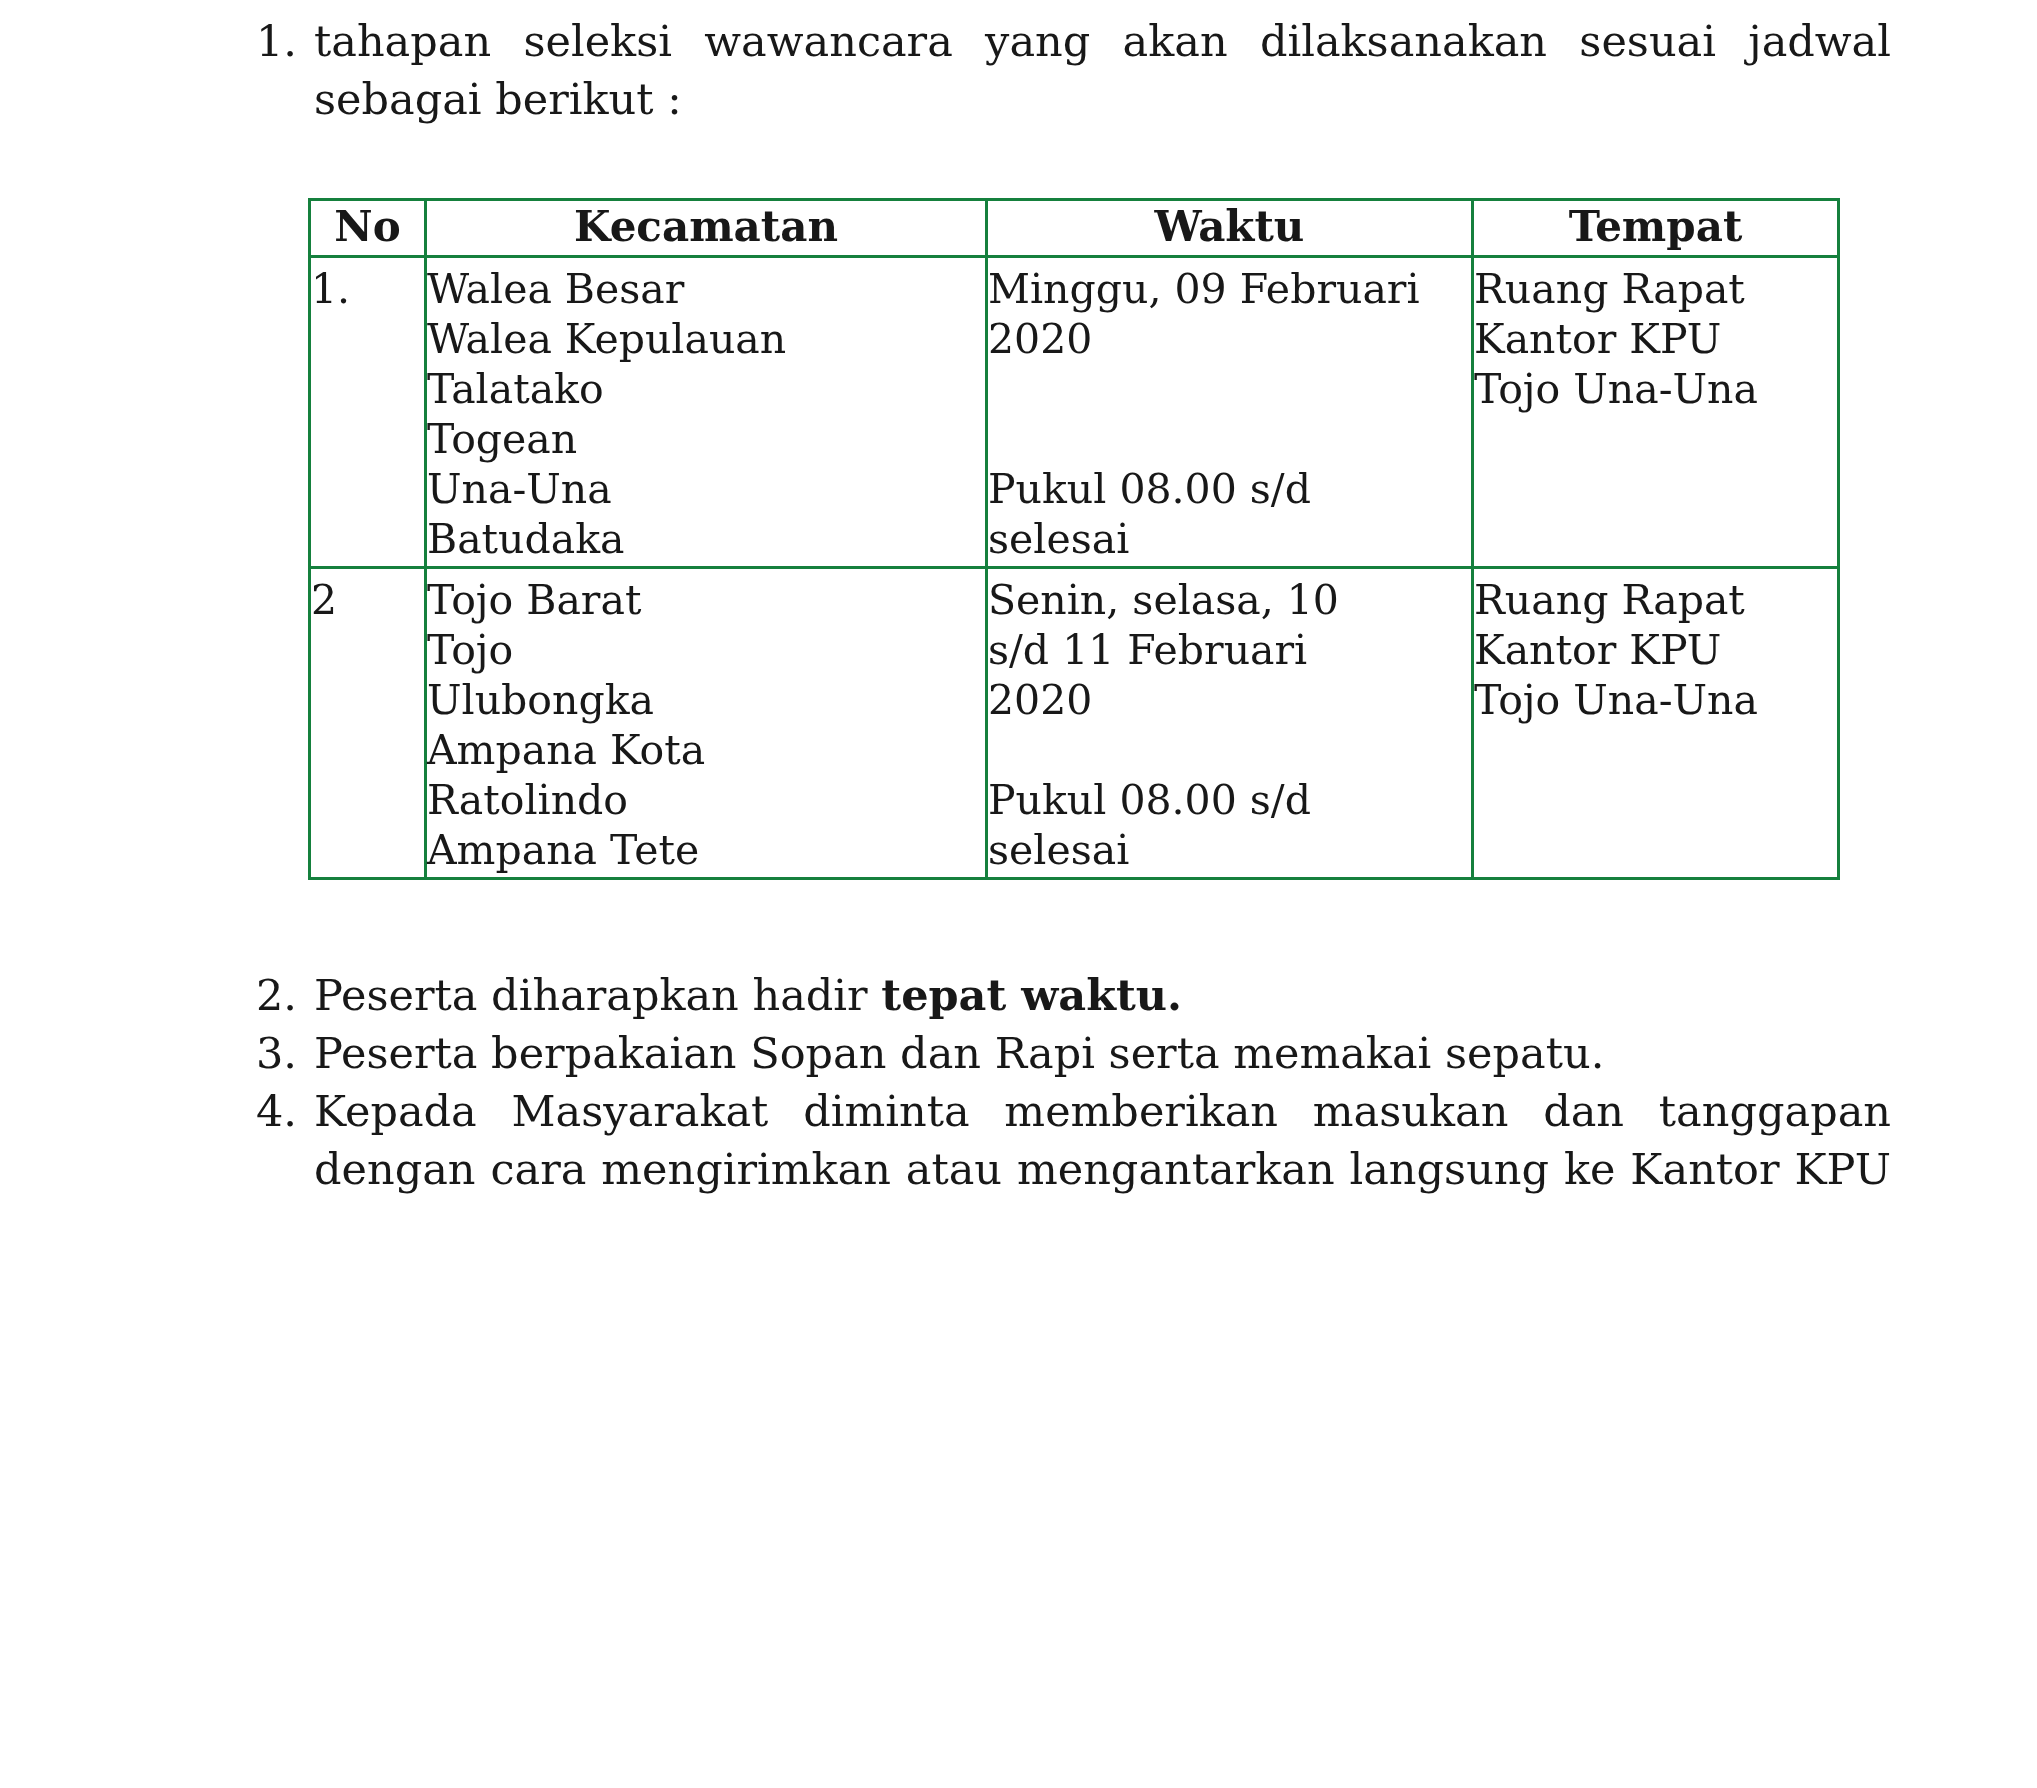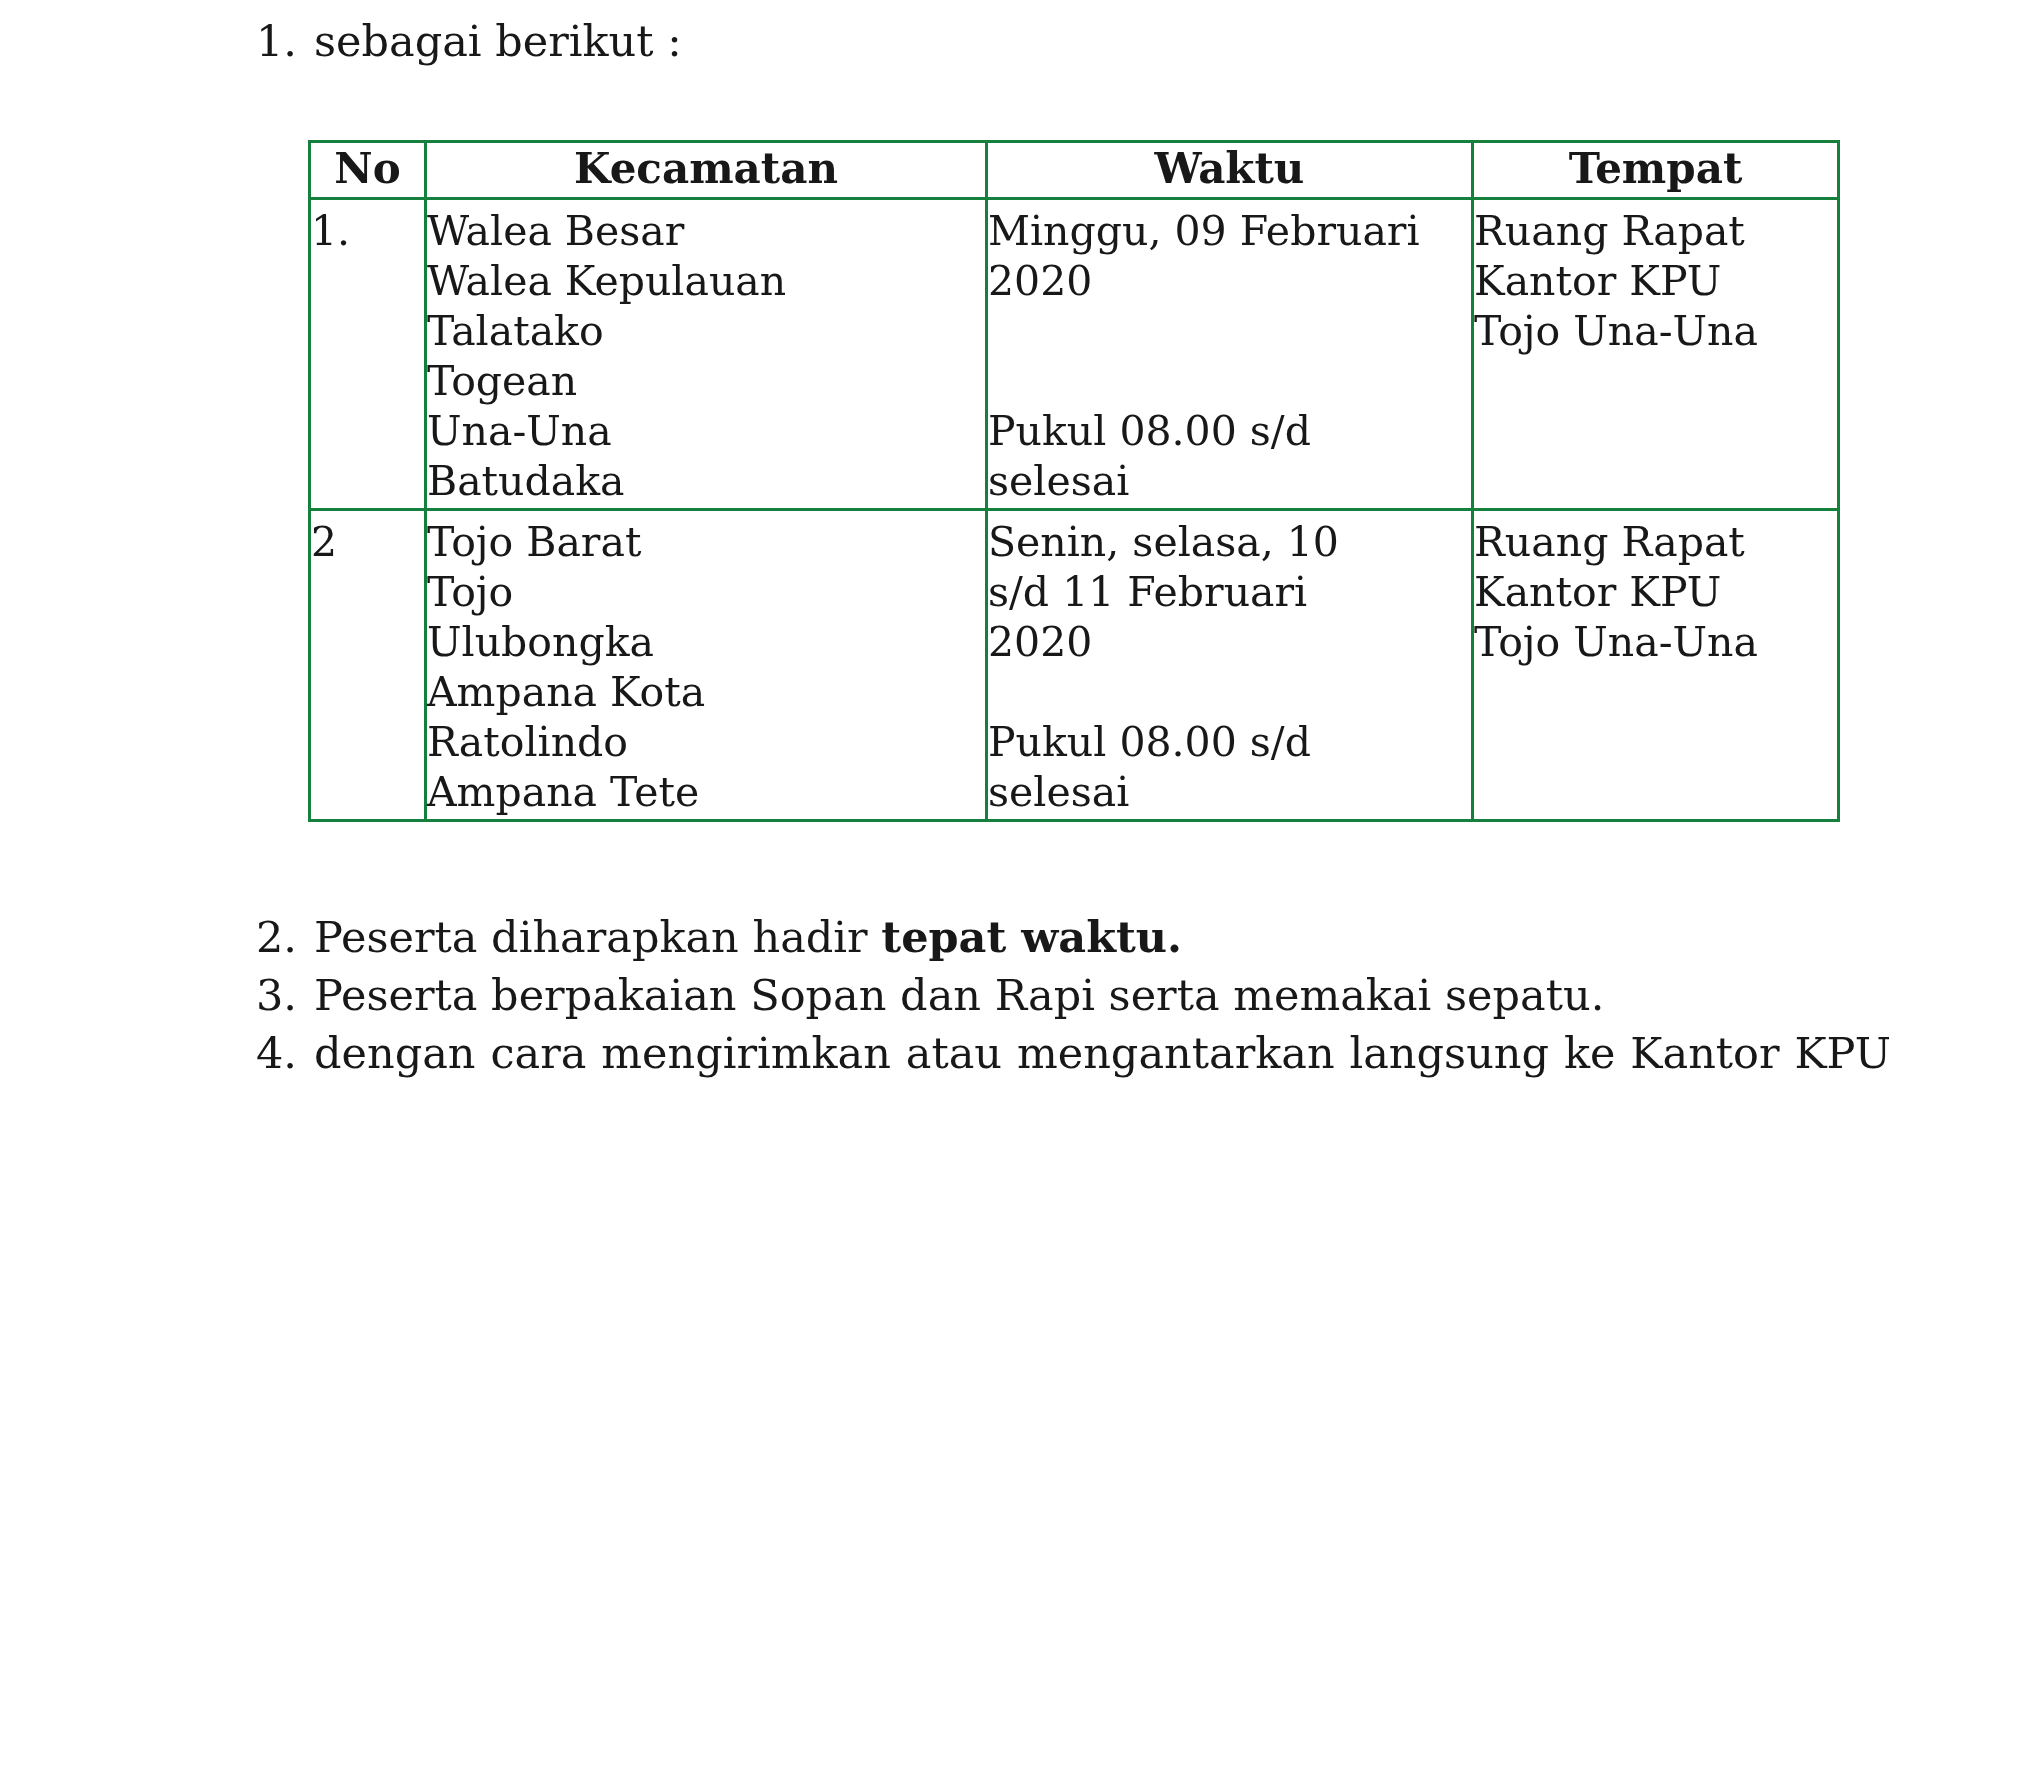--- a/index.html
+++ b/index.html
@@ -65,20 +65,21 @@
 </style>
 </head>
 <body>
 
 <div class="page">
 
 
   <div class="note" id="note-1">
     <div class="num">1.</div>
     <div class="body">
+      <div class="jl">tahapan seleksi wawancara yang akan dilaksanakan sesuai jadwal</div>
       <div>sebagai berikut :</div>
     </div>
   </div>
 
   <table class="schedule">
     <colgroup>
       <col class="c-no">
         <col class="c-kec">
         <col class="c-waktu">
         <col class="c-tempat">
@@ -154,18 +155,19 @@
   </div>
 
   <div class="note" id="note-3">
     <div class="num">3.</div>
     <div class="body">Peserta berpakaian Sopan dan Rapi serta memakai sepatu.</div>
   </div>
 
   <div class="note" id="note-4">
     <div class="num">4.</div>
     <div class="body">
+      <div class="jl">Kepada Masyarakat diminta memberikan masukan dan tanggapan</div>
       <div class="jl">dengan cara mengirimkan atau mengantarkan langsung ke Kantor KPU</div>
     </div>
   </div>
 
 </div>
 
 
 </body></html>

